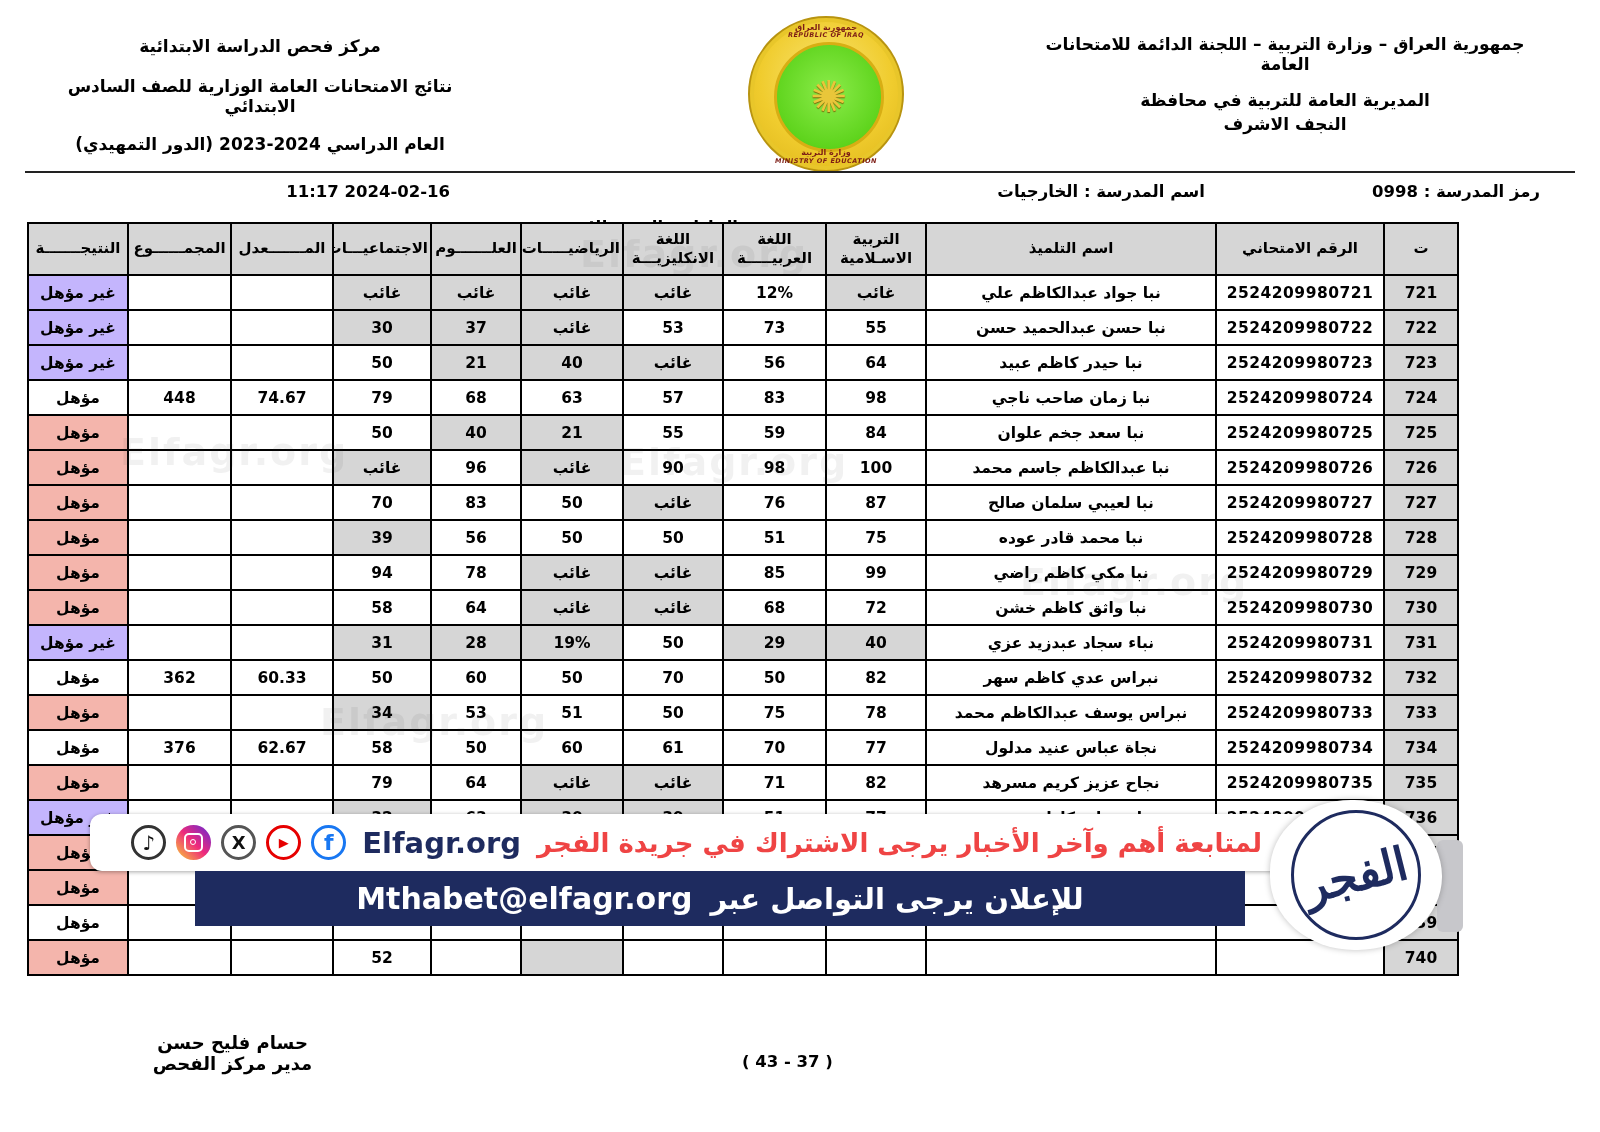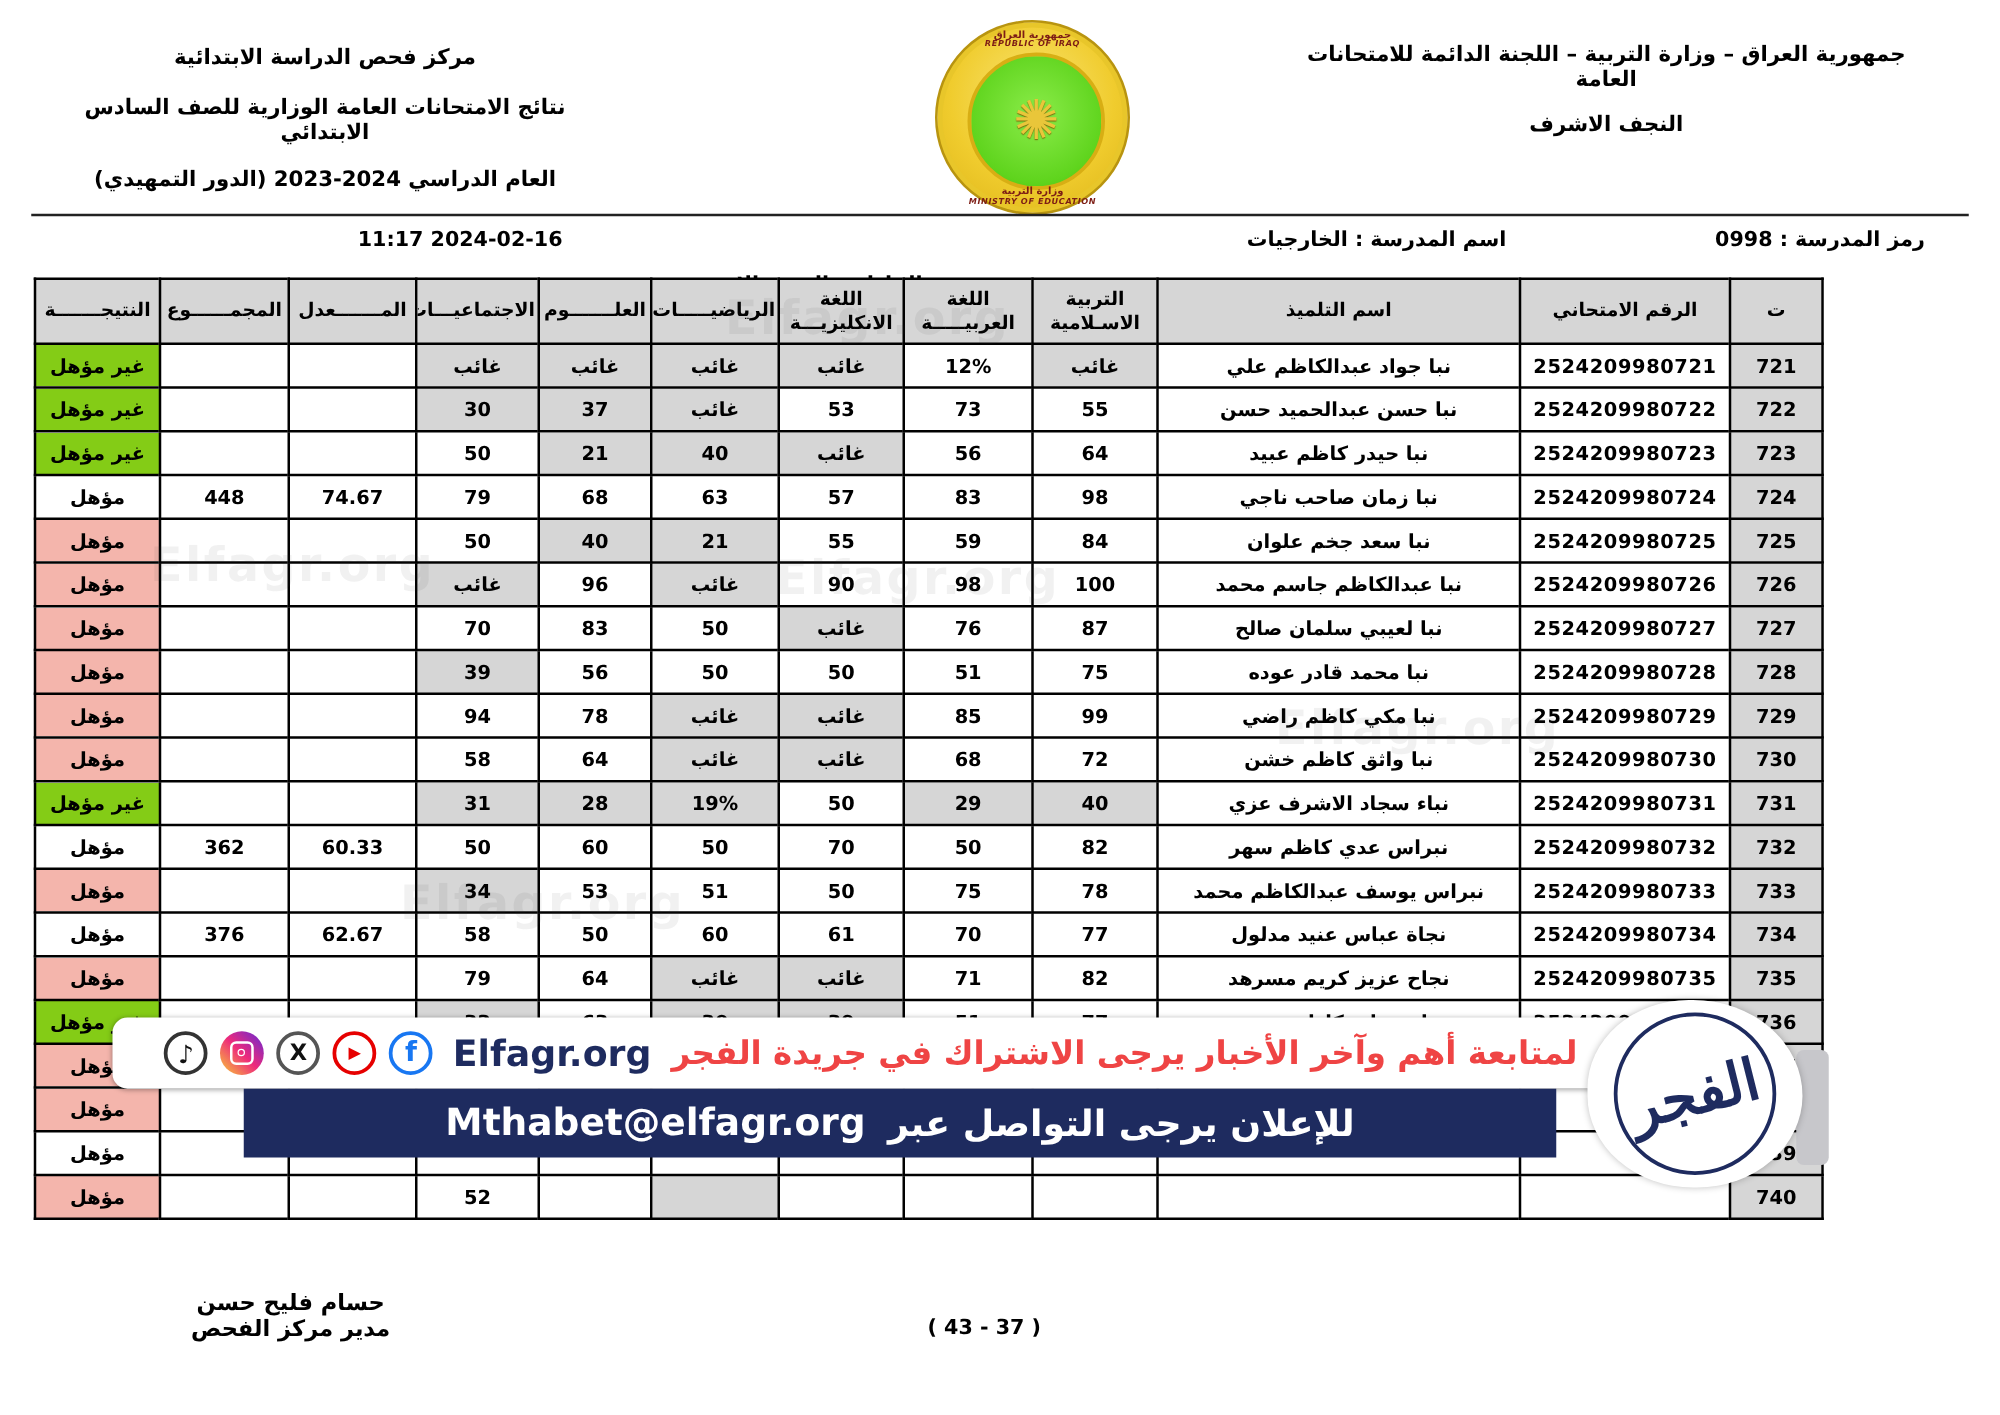--- a/index.html
+++ b/index.html
@@ -38,21 +38,21 @@
         border-collapse:collapse;table-layout:fixed;z-index:1;}
   table.results th,table.results td{border:2px solid #000;overflow:hidden;white-space:nowrap;}
   table.results th{height:50px;background:#d6d6d6;font-size:15px;line-height:1.3;white-space:normal;
         text-align:center;vertical-align:middle;padding:0 2px;font-weight:bold;}
   table.results td{height:33px;padding:0 3px;font-size:15.5px;text-align:center;vertical-align:middle;font-weight:bold;}
   td.serial{background:#d6d6d6;font-size:16px;direction:ltr;}
   td.exam{font-size:16.5px;letter-spacing:.5px;direction:ltr;}
   td.name{text-align:right;font-size:15px;padding-left:6px;padding-right:6px;}
   td.score{direction:ltr;}
   td.gray{background:#d6d6d6;}
-  td.red{background:#84cc16;}
+  td.red{background:#c4b5fd;}
   td.pink{background:#f4b5ac;}
   td.white{background:#fff;}
   td.result{font-size:15px;}
 
   
   .wm{position:absolute;color:rgba(60,60,60,0.07);font-size:38px;letter-spacing:2px;z-index:2;
       pointer-events:none;font-weight:bold;}
 
   
   .banner{position:absolute;left:85px;top:812px;width:1385px;height:134px;z-index:5;direction:rtl;}
@@ -89,20 +89,21 @@
   .sig-title{font-size:18px;}
   .pages{position:absolute;left:742px;top:1052px;font-size:16.5px;direction:ltr;}
 </style>
 </head>
 <body>
 
 <div class="page">
 
   <div class="hdr-right">
     <div class="hdr-line1">جمهورية العراق – وزارة التربية – اللجنة الدائمة للامتحانات العامة</div>
+    <div class="hdr-line2">المديرية العامة للتربية في محافظة</div>
     <div class="hdr-line3">النجف الاشرف</div>
   </div>
 
   <div class="hdr-left">
     <div class="hdr-line1">مركز فحص الدراسة الابتدائية</div>
     <div class="hdr-line2">نتائج الامتحانات العامة الوزارية للصف السادس الابتدائي</div>
     <div class="hdr-line3">العام الدراسي  2024-2023 (الدور التمهيدي)</div>
   </div>
 
   <div class="seal">
@@ -296,21 +297,21 @@
           <td class="score gray">غائب</td>
           <td class="score">64</td>
           <td class="score">58</td>
           <td class="score"></td>
           <td class="score"></td>
           <td class="result pink">مؤهل</td>
         </tr>
         <tr>
           <td class="serial">731</td>
           <td class="exam">2524209980731</td>
-          <td class="name">نباء سجاد الاشرف عزي</td>
+          <td class="name">نباء سجاد عبدزيد عزي</td>
           <td class="score gray">40</td>
           <td class="score gray">29</td>
           <td class="score">50</td>
           <td class="score gray">19%</td>
           <td class="score gray">28</td>
           <td class="score gray">31</td>
           <td class="score"></td>
           <td class="score"></td>
           <td class="result red">غير مؤهل</td>
         </tr>

